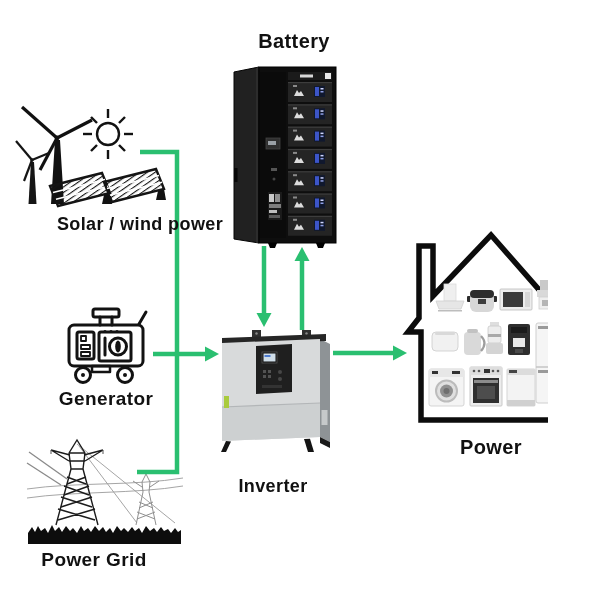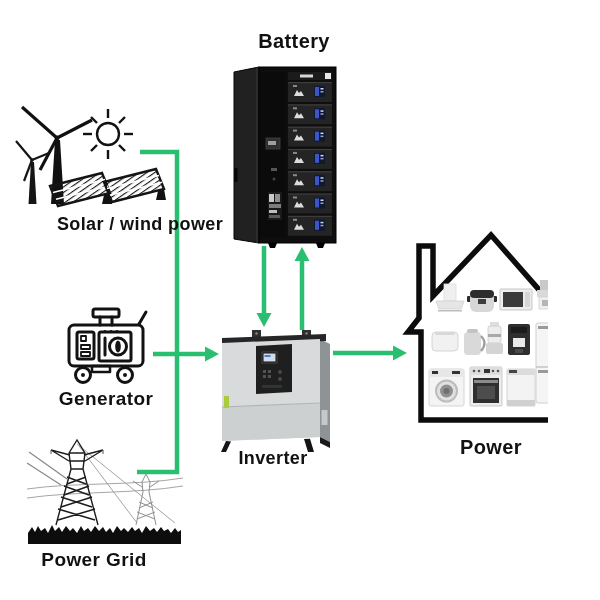--- a/index.html
+++ b/index.html
@@ -8,21 +8,21 @@
     font-family:"Liberation Sans","DejaVu Sans",sans-serif;overflow:hidden;
   }
   .node-label{
     position:absolute;transform:translateX(-50%);white-space:nowrap;
     font-weight:800;color:var(--label-color,#111);letter-spacing:.4px;
   }
   .lbl-battery {left:294px;top:30px;font-size:20px;}
   .lbl-solar   {left:98px; top:214px;font-size:18px;margin-left:42px;}
   .lbl-gen     {left:106px;top:388px;font-size:19px;}
   .lbl-grid    {left:94px; top:549px;font-size:19px;}
-  .lbl-inv     {left:273px;top:448px;font-size:18px;}
+  .lbl-inv     {left:273px;top:476px;font-size:18px;}
   .lbl-loads   {left:491px;top:436px;font-size:20px;}
   .icon-svg, .connectors{position:absolute;}
   .connectors{left:0;top:0;pointer-events:none;}
 </style>
 </head>
 <body>
 
 <div id="stage">
 
   <svg class="icon-svg" style="left:12px;top:96px" width="170" height="132" viewBox="0 0 170 132">

